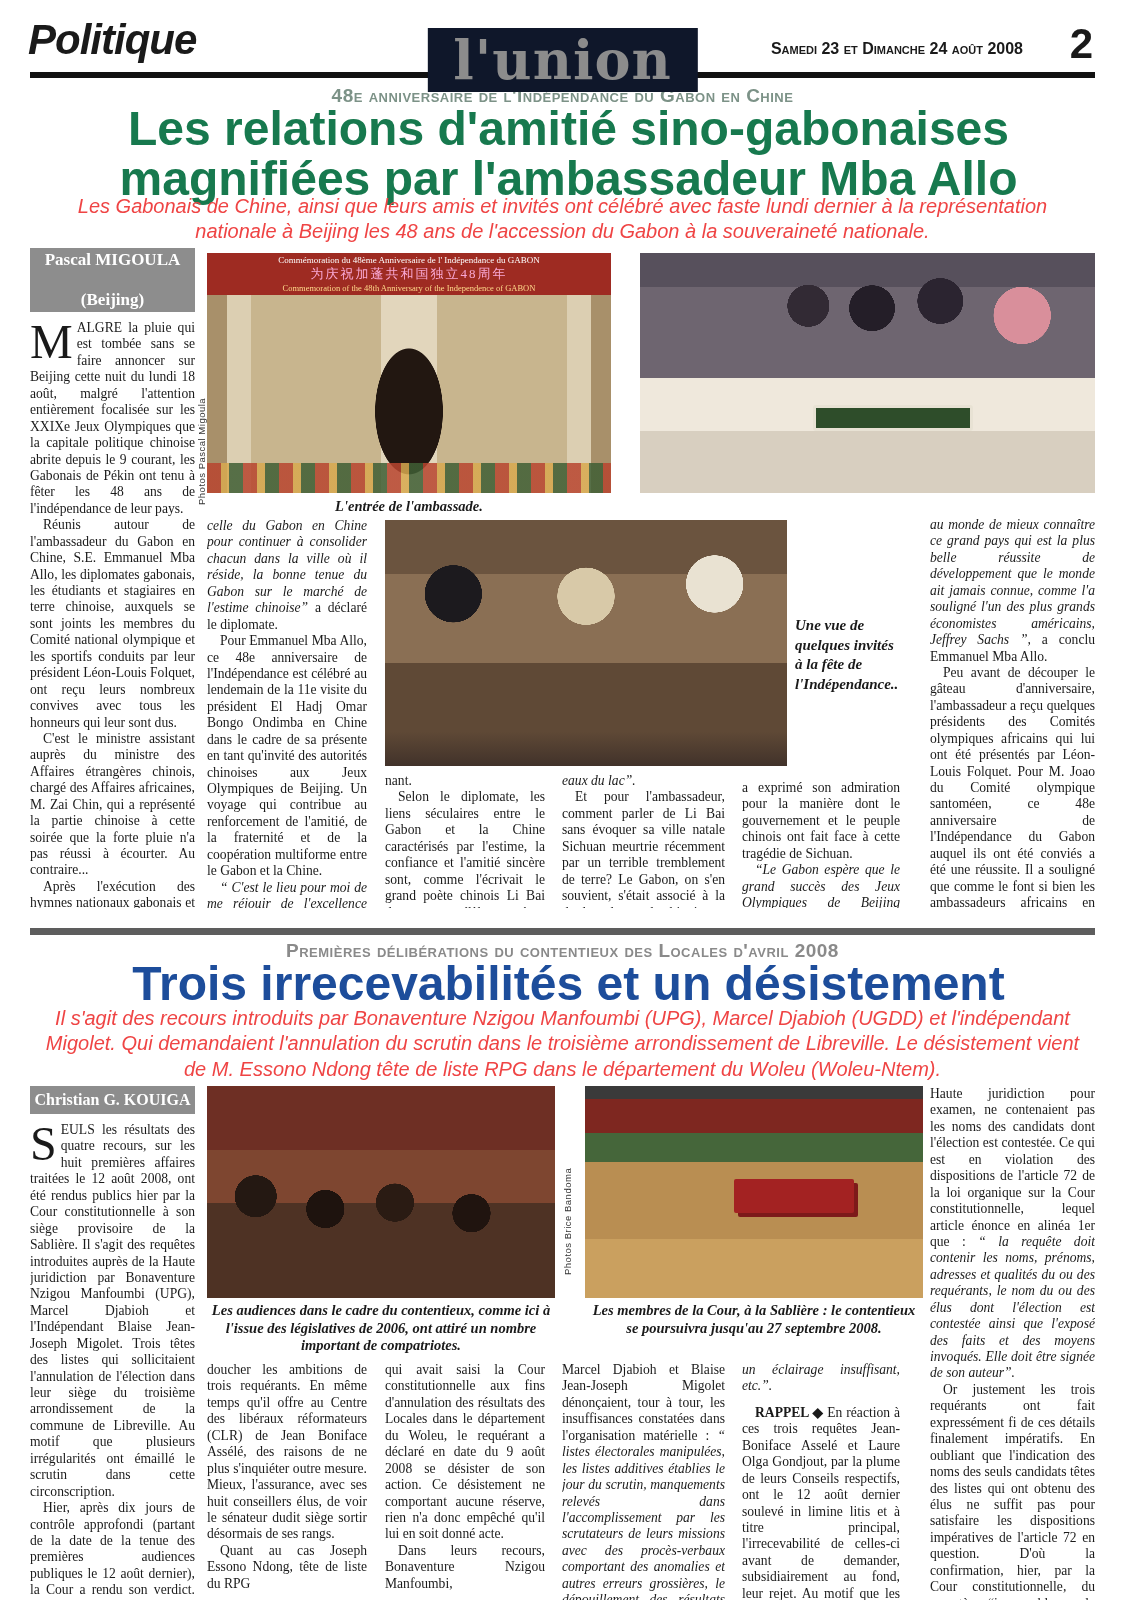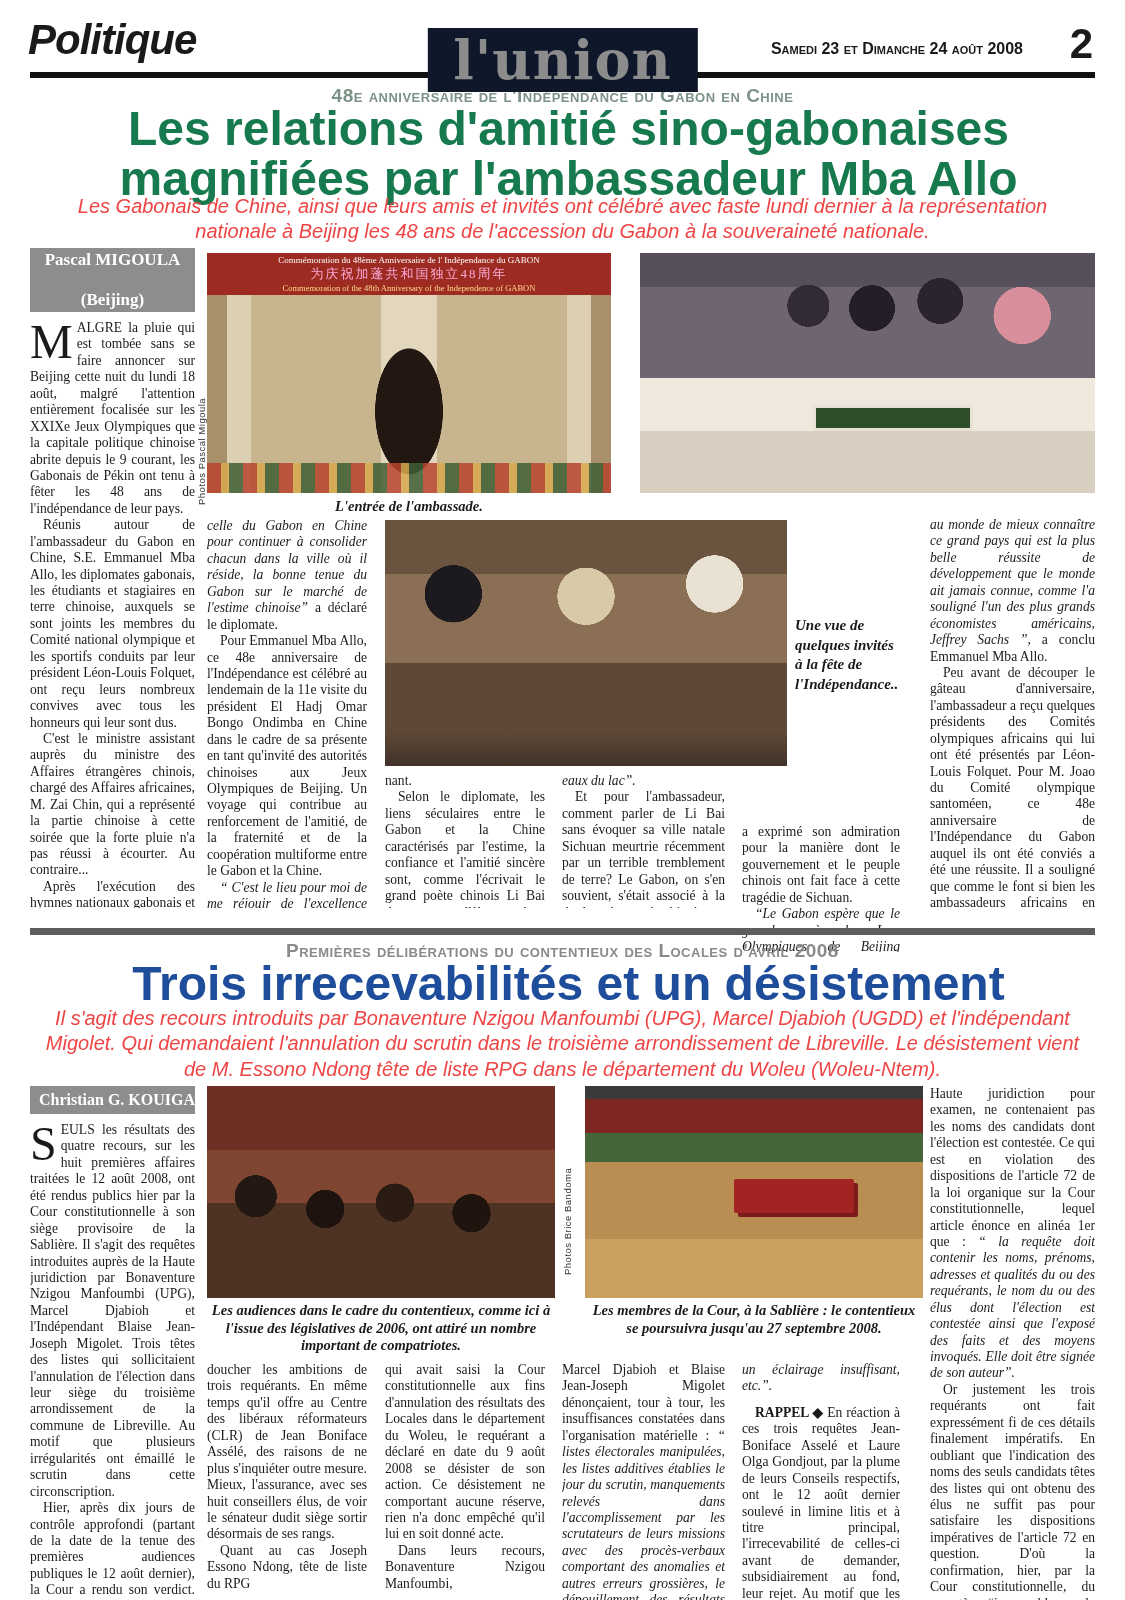--- a/index.html
+++ b/index.html
@@ -128,37 +128,37 @@
   <div class="side-caption" style="left:795px; top:616px; width:104px;">Une vue de quelques invités à la fête de l'Indépendance..</div>
 
   <div class="col" style="left:385px; top:773px; width:160px; height:135px;">
     <p>nant.</p>
     <p><span>Selon le diplomate, les liens séculaires entre le Gabon et la Chine caractérisés par l'estime, la confiance et l'amitié sincère sont, comme l'écrivait le grand poète chinois Li Bai dans son célèbre poème Wang Lun </span></p>
   </div>
   <div class="col" style="left:562px; top:773px; width:163px; height:135px;">
     <p class="it">eaux du lac”.</p>
     <p>Et pour l'ambassadeur, comment parler de Li Bai sans évoquer sa ville natale Sichuan meurtrie récemment par un terrible tremblement de terre? Le Gabon, on s'en souvient, s'était associé à la douleur du peuple chinois et</p>
   </div>
-  <div class="col" style="left:742px; top:824px; width:158px; height:128px;">
+  <div class="col" style="left:742px; top:780px; width:158px; height:128px;">
     <p>a exprimé son admiration pour la manière dont le gouvernement et le peuple chinois ont fait face à cette tragédie de Sichuan.</p>
     <p class="it">“Le Gabon espère que le grand succès des Jeux Olympiques de Beijing contribuera à atténuer le deuil de la Chine et permettra</p>
   </div>
   <div class="col" style="left:930px; top:517px; width:165px; height:391px;">
     <p><span class="it">au monde de mieux connaître ce grand pays qui est la plus belle réussite de développement que le monde ait jamais connue, comme l'a souligné l'un des plus grands économistes américains, Jeffrey Sachs ”,</span><span> a conclu Emmanuel Mba Allo.</span></p>
     <p>Peu avant de découper le gâteau d'anniversaire, l'ambassadeur a reçu quelques présidents des Comités olympiques africains qui lui ont été présentés par Léon-Louis Folquet. Pour M. Joao du Comité olympique santoméen, ce 48e anniversaire de l'Indépendance du Gabon auquel ils ont été conviés a été une réussite. Il a souligné que comme le font si bien les ambassadeurs africains en terre chinoise, eux aussi au niveau des comités olympiques africains, sont liés par des relations étroites parce qu'ils ont compris que l'union fait effectivement la force.</p>
 
   </div>
 
   <div class="abs divider" style="top:928px;"></div>
 
   <div class="abs kicker" style="top:940px; color:#8a8a8a;">Premières délibérations du contentieux des Locales d'avril 2008</div>
   <div class="abs headline" style="top:959px; color:#1d4d9b;"><span>Trois irrecevabilités et un désistement</span></div>
   <div class="abs lede" style="top:1000px; width:1058px;">Il s'agit des recours introduits par Bonaventure Nzigou Manfoumbi (UPG), Marcel Djabioh (UGDD) et l'indépendant Migolet. Qui demandaient l'annulation du scrutin dans le troisième arrondissement de Libreville. Le désistement vient de M. Essono Ndong tête de liste RPG dans le département du Woleu (Woleu-Ntem).</div>
 
-  <div class="byline-box" style="left:30px; top:1086px; width:165px; height:28px; font-size:16px;align-items:flex-end;">
+  <div class="byline-box" style="left:30px; top:1086px; width:165px; height:28px; font-size:16px;">
     <div>Christian G. KOUIGA</div>
   </div>
 
   <div class="col" style="left:30px; top:1122px; width:165px; height:478px;">
     <p><span class="dropcap">S</span><span>EULS les résultats des quatre recours, sur les huit premières affaires  traitées le 12 août 2008, ont été rendus publics hier par la Cour constitutionnelle à son siège provisoire de la Sablière. Il s'agit des requêtes introduites auprès de la Haute juridiction par Bonaventure Nzigou Manfoumbi (UPG), Marcel Djabioh et l'Indépendant Blaise Jean-Joseph Migolet. Trois têtes des listes qui sollicitaient l'annulation de l'élection dans leur siège du troisième arrondissement de la commune de Libreville. Au motif que plusieurs irrégularités ont émaillé le scrutin dans cette circonscription.</span></p>
     <p>Hier, après dix jours de contrôle approfondi (partant de la date de la tenue des premières audiences publiques le 12 août dernier), la Cour a rendu son verdict. Les quatre affaires restantes et celles qui se sont ajoutées entre temps (le cas UPNR et ses élus indépendants qu'elle veut reconnaître) seront statuées mardi prochain.</p>
 
   </div>
 
   <div class="photo" style="left:207px; top:1086px; width:348px; height:212px;

